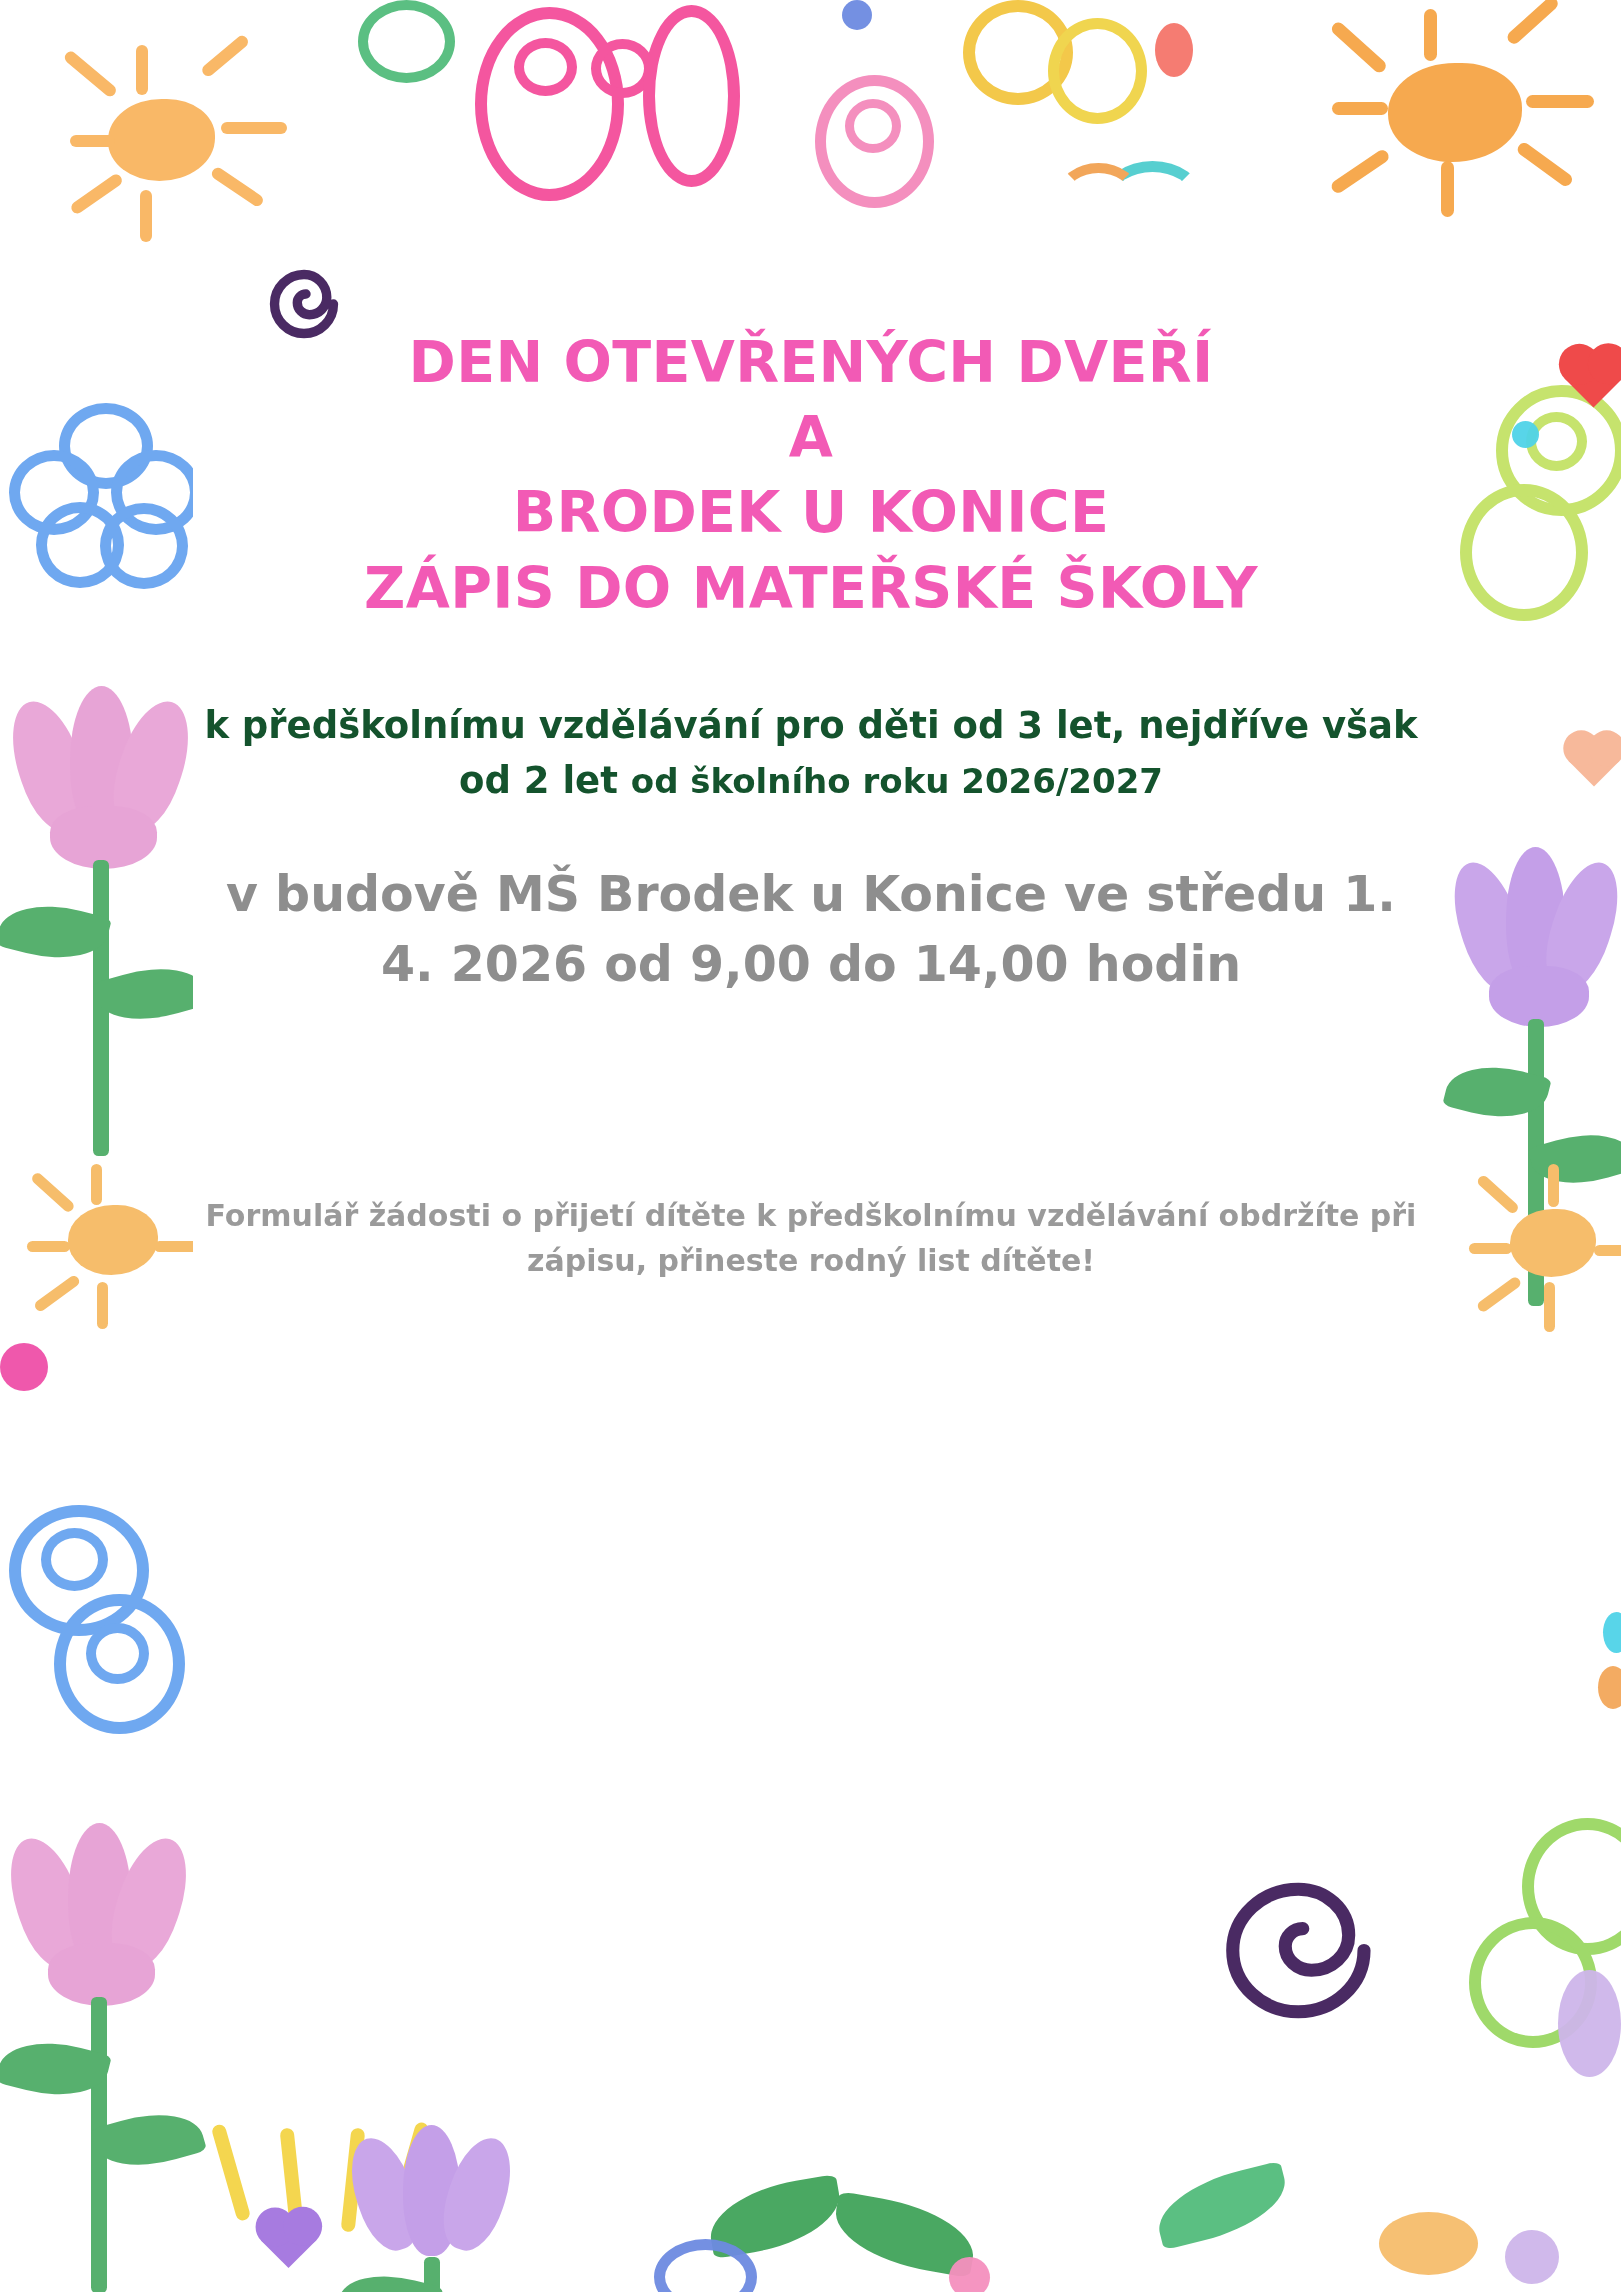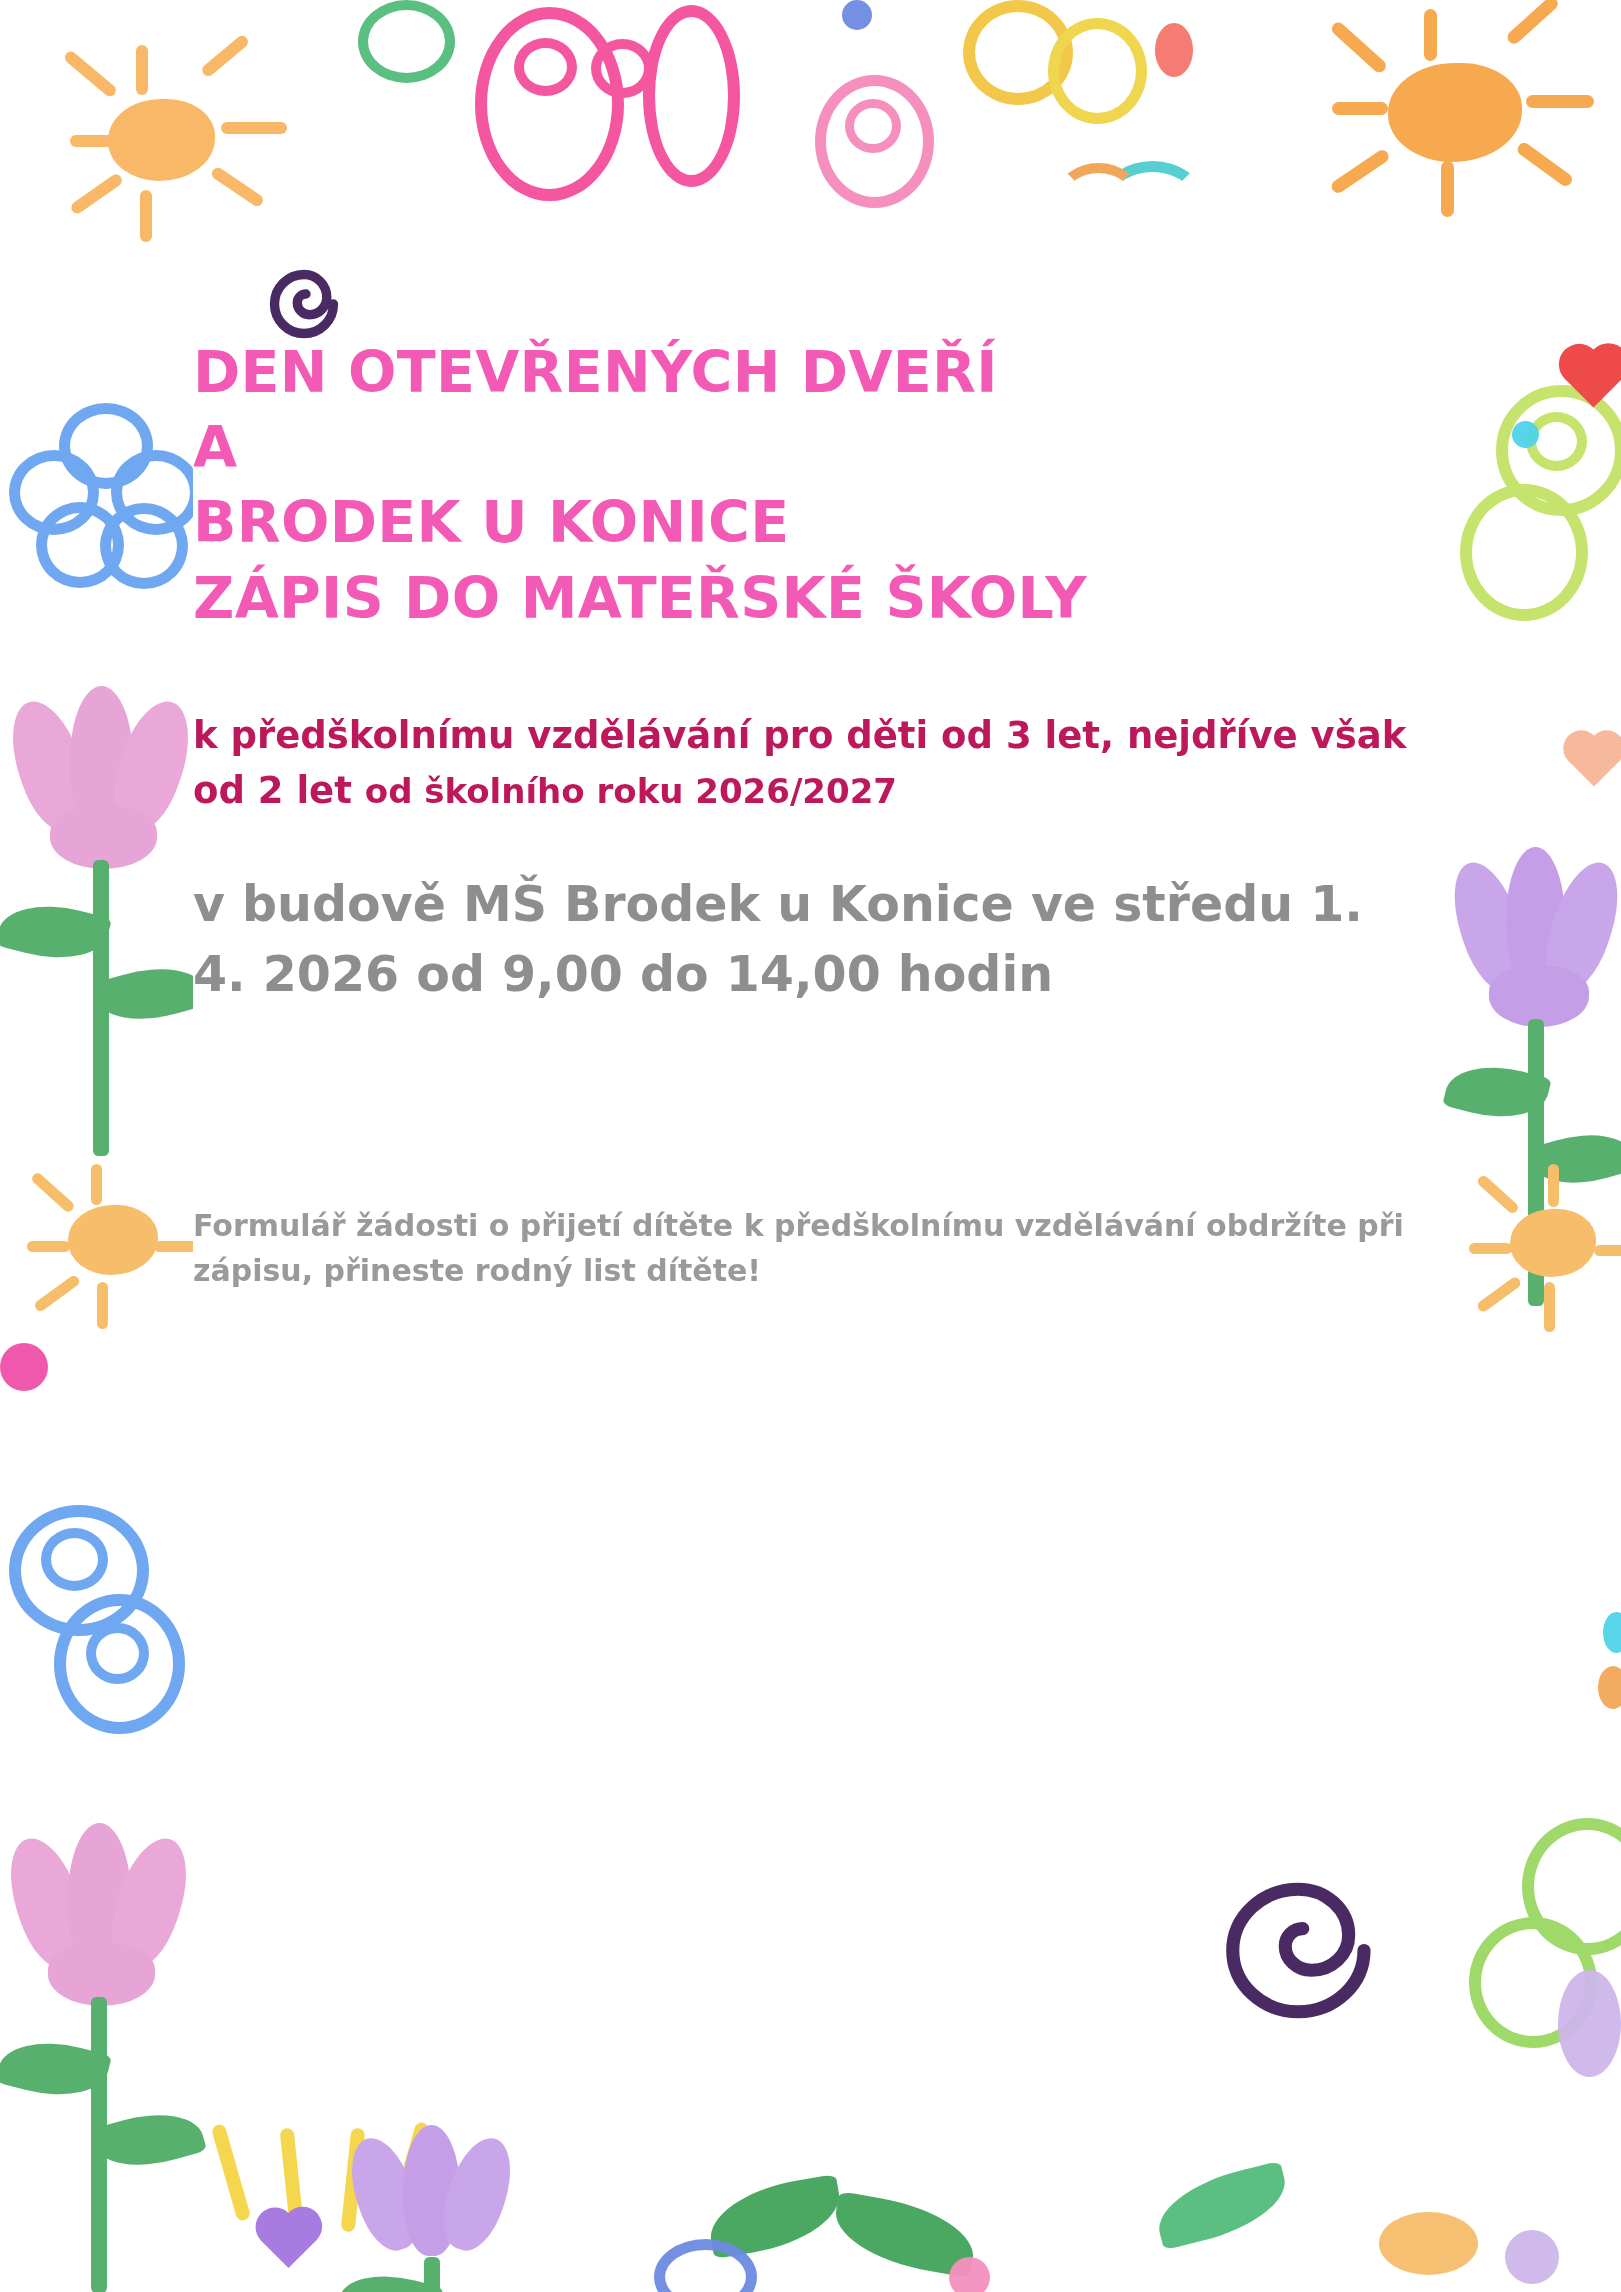--- a/index.html
+++ b/index.html
@@ -96,39 +96,39 @@
     width: 1236px;
     height: 1872px;
     background: #ffffff;
     border-radius: 23px;
   }
 
   
   .content {
     position: absolute;
     left: 193px;
-    top: 219px;
+    top: 209px;
     width: 1236px;
-    text-align: left;
+    text-align: center;
     padding-top: 116px;
     box-sizing: border-box;
   }
 
   .title {
     color: #f25ab5;
     font-weight: bold;
     font-size: 57px;
     line-height: 1.32;
     letter-spacing: 0.3px;
     margin: 0;
   }
   .title .ln2 { display: block; }
 
   .subtitle {
-    color: #be185d;
+    color: #14532d;
     font-weight: bold;
     font-size: 37px;
     line-height: 1.48;
     margin: 73px 0 0 0;
   }
   .subtitle .small { font-size: 34px; }
 
   .details {
     color: #8e8e8e;
     font-weight: bold;

